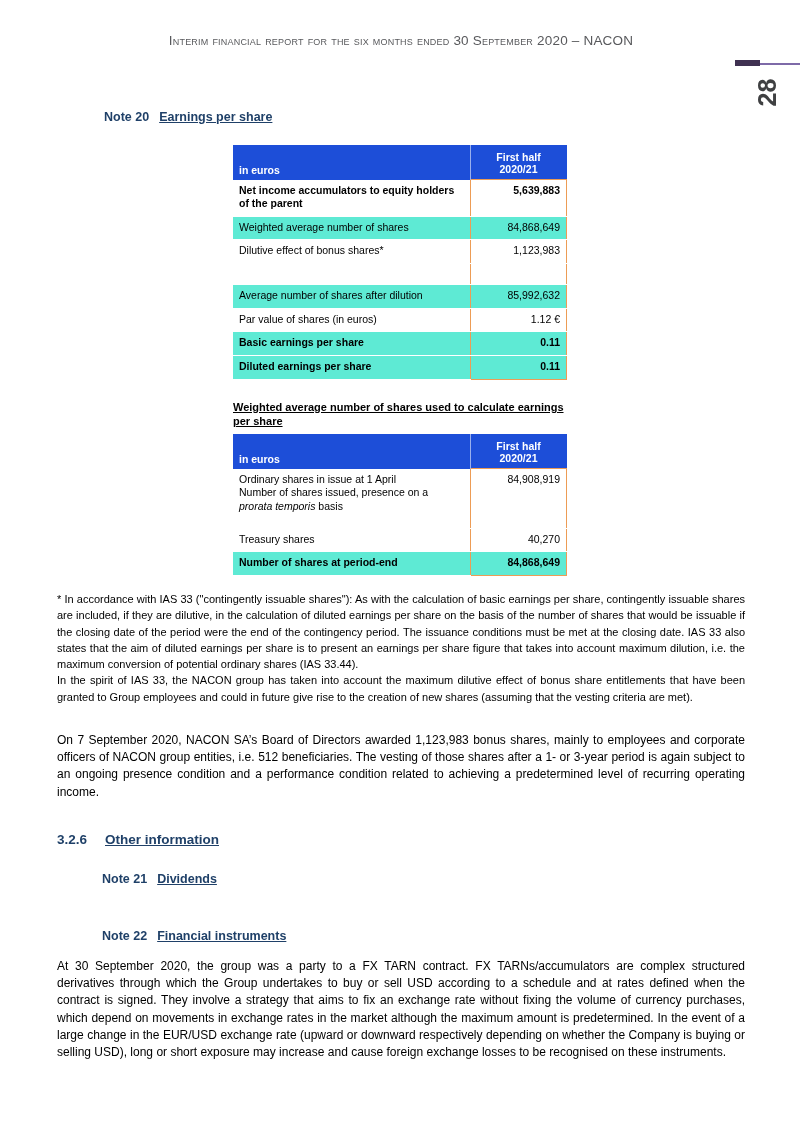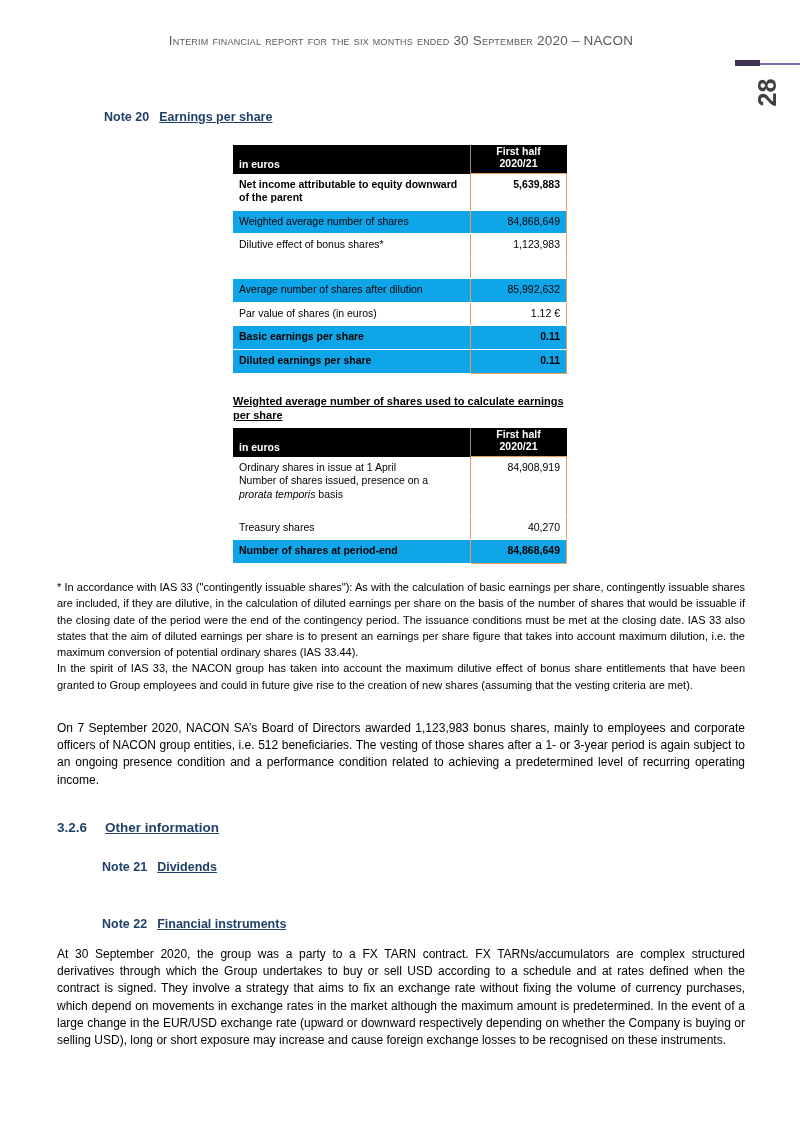--- a/index.html
+++ b/index.html
@@ -50,32 +50,32 @@
   .section-heading .sec-title { text-decoration:underline; }
 
   
   .tbl-wrap { margin-left:176px; width:334px; }
   .t1 { margin-top:21px; }
   .t2-title { margin-top:20px; font-size:11px; font-weight:bold; line-height:1.35; }
   .t2-title span { text-decoration:underline; }
   .t2 { margin-top:5px; }
   table.fin { border-collapse:collapse; table-layout:fixed; width:334px; font-size:10.5px; }
   table.fin th {
-    background:#000000; color:#ffffff; font-weight:bold; height:23px;
-    vertical-align:bottom; padding:0 6px 4px 6px;
+    background:#1d4ed8; color:#ffffff; font-weight:bold; height:23px;
+    vertical-align:bottom; padding:6px 6px 4px 6px;
   }
   th.hl { text-align:left; width:237px; border-right:1px solid rgba(255,255,255,0.55); }
   th.hr { text-align:center; padding-left:2px; padding-right:2px; border-bottom:1.4px solid #ed9c55; }
   table.fin td {
     padding:4px 6px 5px 6px; vertical-align:top;
     border-bottom:1px solid #ffffff; line-height:1.3;
   }
   td.lbl { text-align:left; }
   td.val { text-align:right; border-left:1.4px solid #ed9c55; border-right:1.4px solid #ed9c55; }
-  tr.shaded td { background:#0ea5e9; }
+  tr.shaded td { background:#5eead4; }
   tr.b td { font-weight:bold; }
   tr.blank td { height:21px; }
   tr.pad-extra td { padding-bottom:14px; }
   table.fin tbody tr:last-child td.val { border-bottom:1.4px solid #ed9c55; }
   .it { font-style:italic; }
 
   
   .footnote { margin-top:15px; font-size:11px; line-height:1.48; text-align:justify; }
 
   
@@ -108,21 +108,21 @@
     <div class="tbl-wrap t1">
       <table class="fin">
         <thead>
           <tr>
             <th class="hl">in euros</th>
             <th class="hr">First half 2020/21</th>
           </tr>
         </thead>
         <tbody>
           <tr class="b">
-            <td class="lbl">Net income attributable to equity downward of the parent</td>
+            <td class="lbl">Net income accumulators to equity holders of the parent</td>
             <td class="val">5,639,883</td>
           </tr>
           <tr class="shaded">
             <td class="lbl">Weighted average number of shares</td>
             <td class="val">84,868,649</td>
           </tr>
           <tr>
             <td class="lbl">Dilutive effect of bonus shares*</td>
             <td class="val">1,123,983</td>
           </tr>

